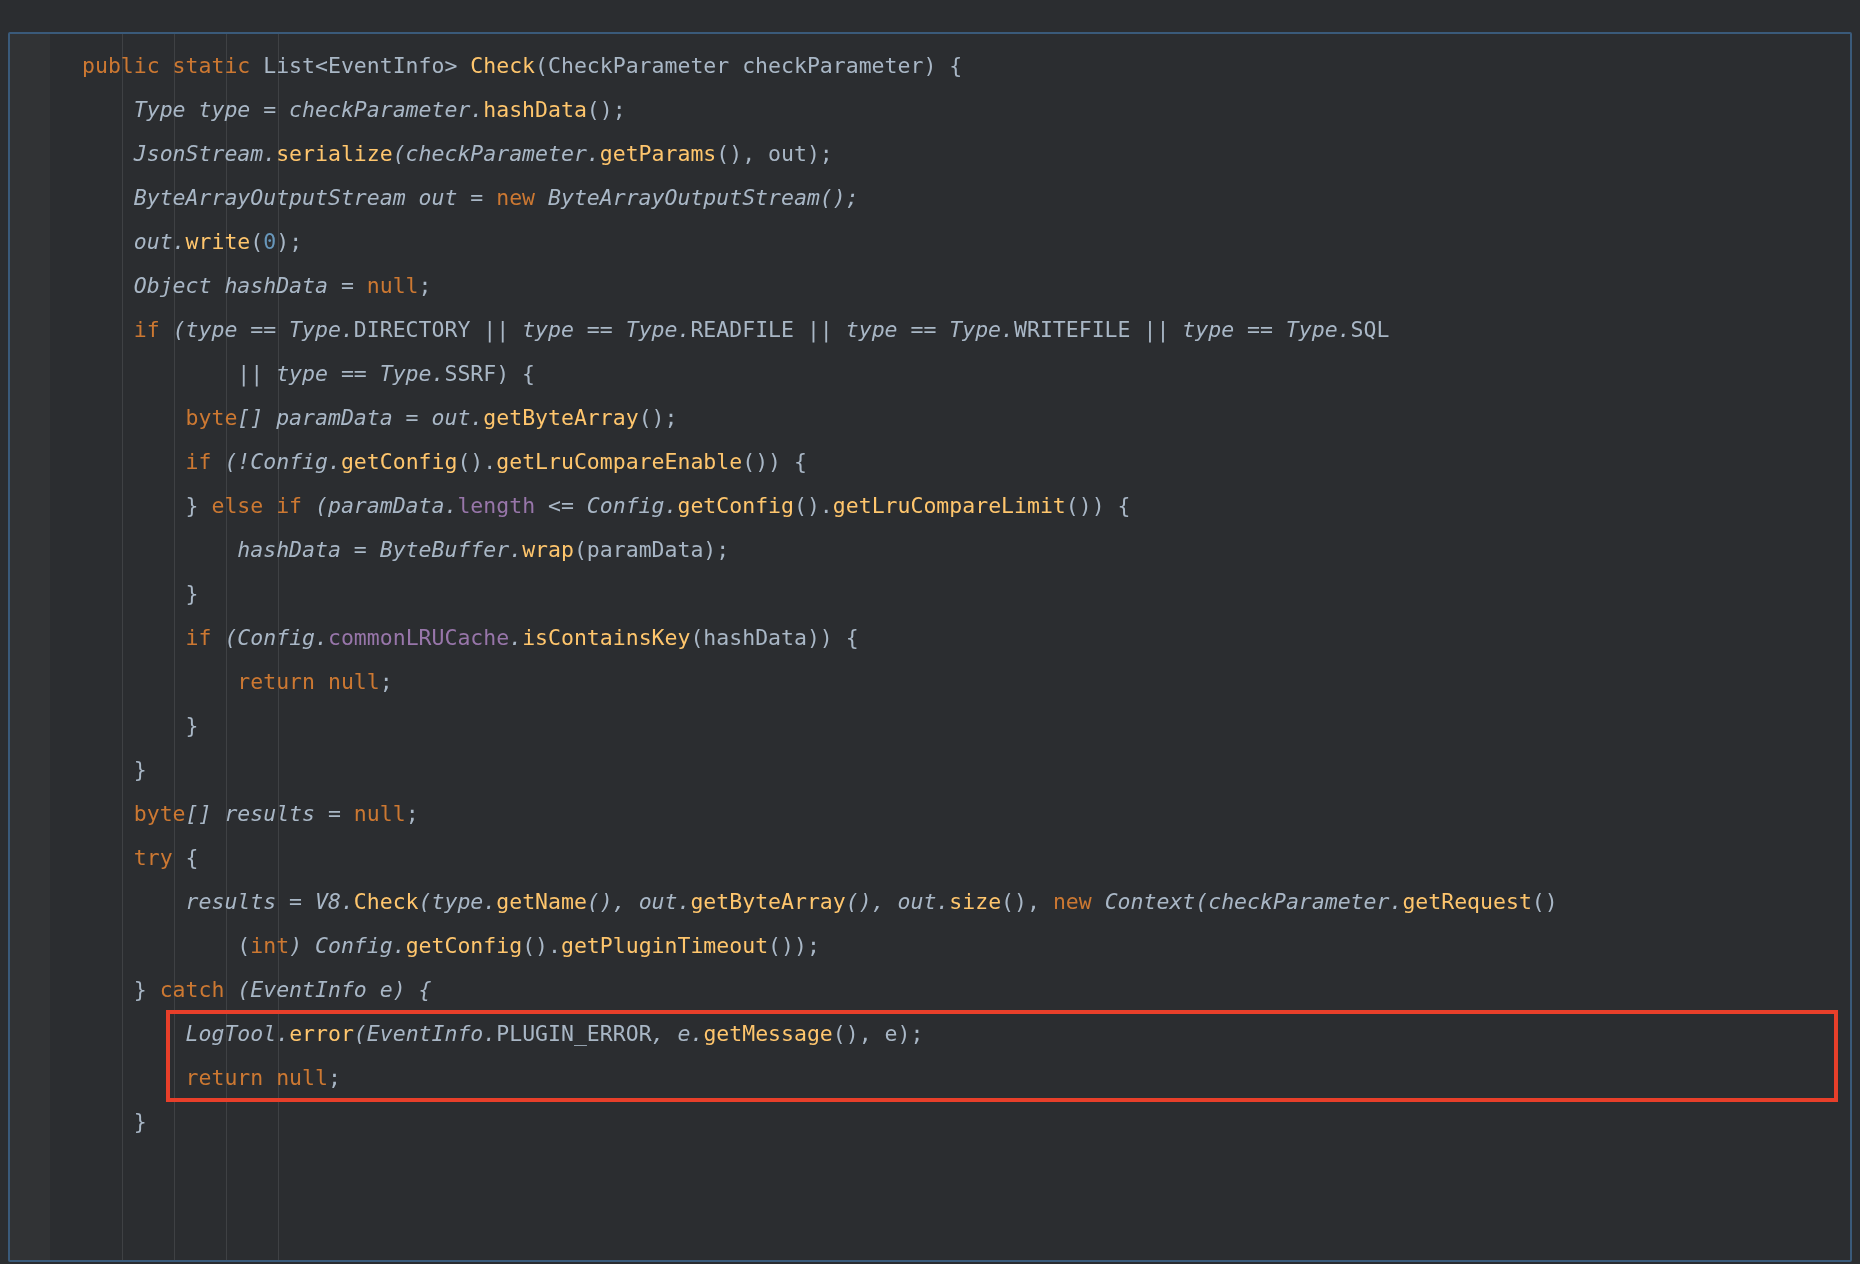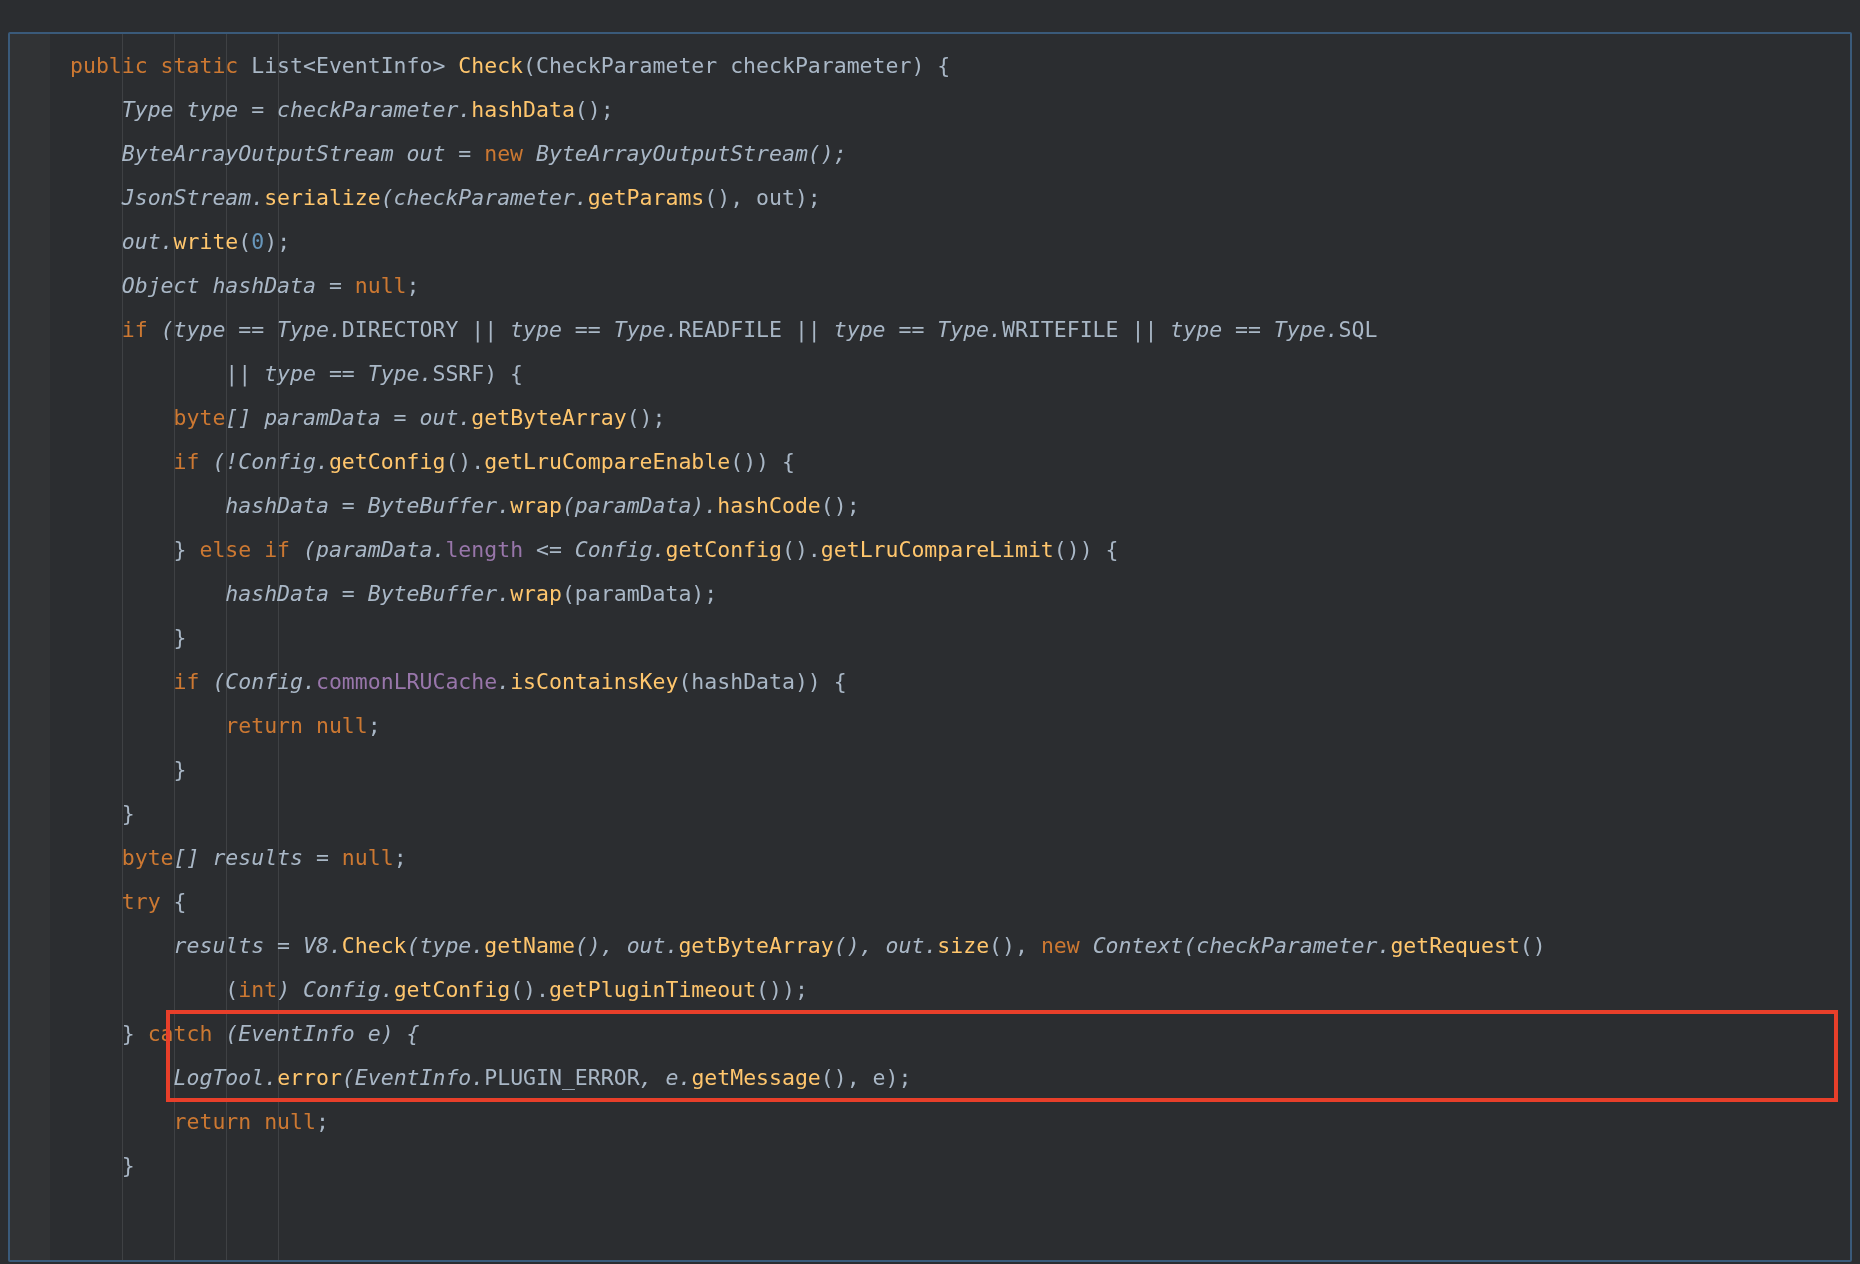--- a/index.html
+++ b/index.html
@@ -28,20 +28,21 @@
   .gutter-shade {
     position: absolute;
     left: 0; top: 0; bottom: 0;
     width: 40px;
     background: #313335;
     z-index: 0;
   }
   .code-area {
     position: relative;
     z-index: 2;
+    margin-left: 12px;
   }
   .line {
     position: relative;
     white-space: pre;
     padding-left: 60px;
   }
   .guide {
     position: absolute;
     top: 0; bottom: 0;
     width: 1px;
@@ -79,30 +80,29 @@
 <div class="editor">
   <div class="gutter-shade"></div>
   <div class="guide g1"></div>
   <div class="guide g2"></div>
   <div class="guide g3"></div>
   <div class="guide g4"></div>
 
   <div class="code-area" id="code-area">
       <div class="line"><span class="kw">public </span><span class="kw">static </span><span class="type">List&lt;EventInfo&gt; </span><span class="method">Check</span><span class="paren">(CheckParameter checkParameter) {</span></div>
       <div class="line">    <span class="ident">Type type = checkParameter.</span><span class="method">hashData</span><span class="paren">();</span></div>
+      <div class="line">    <span class="ident">JsonStream.</span><span class="method">serialize</span><span class="ident">(checkParameter.</span><span class="method">getParams</span><span class="paren">(), out);</span></div>
       <div class="line">    <span class="ident">ByteArrayOutputStream out = </span><span class="kw">new </span><span class="ident">ByteArrayOutputStream();</span></div>
-      <div class="line">    <span class="ident">JsonStream.</span><span class="method">serialize</span><span class="ident">(checkParameter.</span><span class="method">getParams</span><span class="paren">(), out);</span></div>
       <div class="line">    <span class="ident">out.</span><span class="method">write</span><span class="paren">(</span><span class="number">0</span><span class="paren">);</span></div>
       <div class="line"><span class="ident"></span></div>
       <div class="line">    <span class="ident">Object hashData = </span><span class="kw">null</span><span class="paren">;</span></div>
       <div class="line">    <span class="kw">if </span><span class="ident">(type == Type.</span><span class="enum">DIRECTORY </span><span class="ident">|| type == Type.</span><span class="enum">READFILE </span><span class="ident">|| type == Type.</span><span class="enum">WRITEFILE </span><span class="ident">|| type == Type.</span><span class="enum">SQL</span></div>
       <div class="line">            <span class="ident">|| type == Type.</span><span class="enum">SSRF</span><span class="paren">) {</span></div>
       <div class="line">        <span class="kw">byte</span><span class="ident">[] paramData = out.</span><span class="method">getByteArray</span><span class="paren">();</span></div>
       <div class="line">        <span class="kw">if </span><span class="ident">(!Config.</span><span class="method">getConfig</span><span class="paren">().</span><span class="method">getLruCompareEnable</span><span class="paren">()) {</span></div>
-      <div class="line">            <span class="ident">hashData = ByteBuffer.</span><span class="method">wrap</span><span class="ident">(paramData).</span><span class="method">hashCode</span><span class="paren">();</span></div>
       <div class="line">        <span class="paren">} </span><span class="kw">else if </span><span class="ident">(paramData.</span><span class="field">length </span><span class="ident">&lt;= Config.</span><span class="method">getConfig</span><span class="paren">().</span><span class="method">getLruCompareLimit</span><span class="paren">()) {</span></div>
       <div class="line">            <span class="ident">hashData = ByteBuffer.</span><span class="method">wrap</span><span class="paren">(paramData);</span></div>
       <div class="line">        <span class="paren">}</span></div>
       <div class="line">        <span class="kw">if </span><span class="ident">(Config.</span><span class="field">commonLRUCache</span><span class="ident">.</span><span class="method">isContainsKey</span><span class="paren">(hashData)) {</span></div>
       <div class="line">            <span class="kw">return </span><span class="kw">null</span><span class="paren">;</span></div>
       <div class="line">        <span class="paren">}</span></div>
       <div class="line">    <span class="paren">}</span></div>
       <div class="line"><span class="ident"></span></div>
       <div class="line">    <span class="kw">byte</span><span class="ident">[] results = </span><span class="kw">null</span><span class="paren">;</span></div>
       <div class="line">    <span class="kw">try </span><span class="paren">{</span></div>

